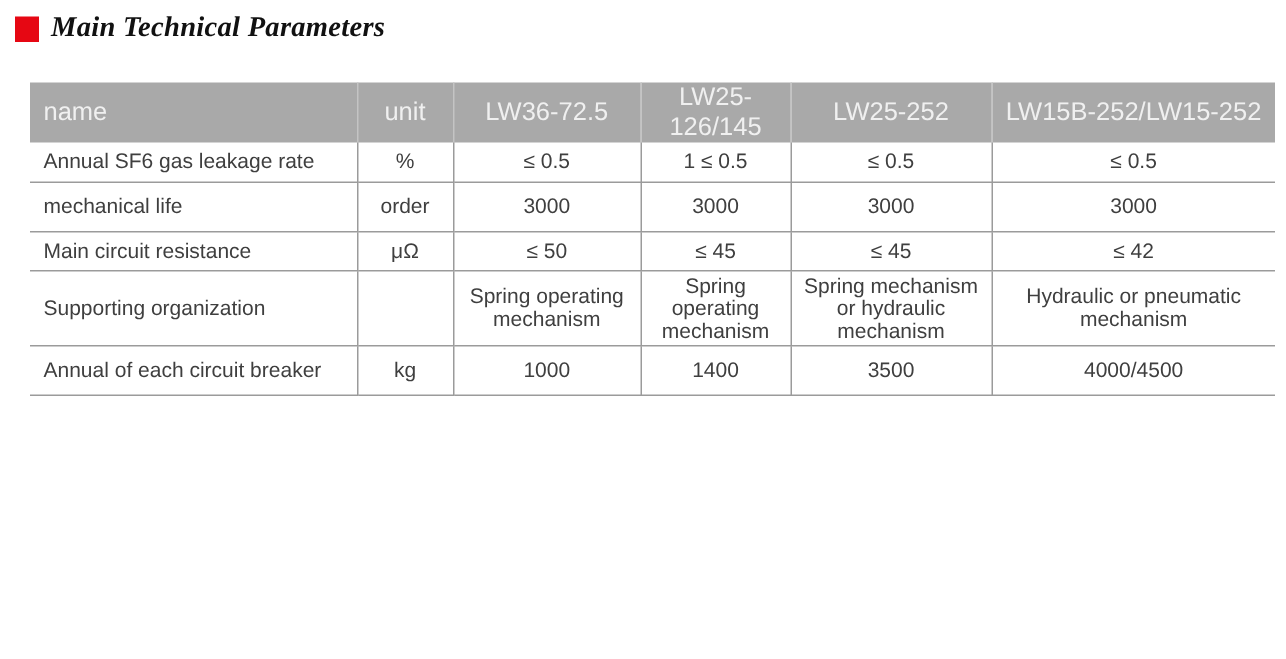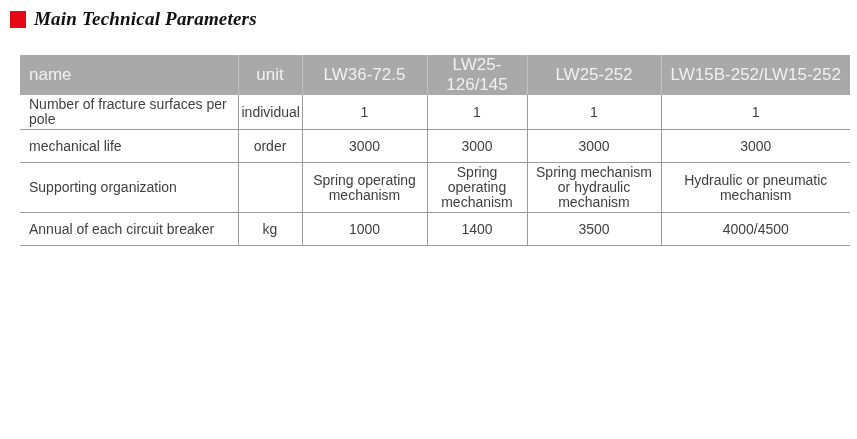--- a/index.html
+++ b/index.html
@@ -94,34 +94,42 @@
       <th class="name-col">name</th>
       <th>unit</th>
       <th>LW36-72.5</th>
       <th>LW25-126/145</th>
       <th>LW25-252</th>
       <th>LW15B-252/LW15-252</th>
     </tr>
   </thead>
   <tbody>
       <tr>
-        <td class="name-cell">Number of fracture surfaces per pole</td>
-        <td>individual</td>
-        <td>1</td>
-        <td>1</td>
-        <td>1</td>
-        <td>1</td>
+        <td class="name-cell">Annual SF6 gas leakage rate</td>
+        <td>%</td>
+        <td>≤ 0.5</td>
+        <td>1 ≤ 0.5</td>
+        <td>≤ 0.5</td>
+        <td>≤ 0.5</td>
       </tr>
       <tr>
         <td class="name-cell">mechanical life</td>
         <td>order</td>
         <td>3000</td>
         <td>3000</td>
         <td>3000</td>
         <td>3000</td>
+      </tr>
+      <tr>
+        <td class="name-cell">Main circuit resistance</td>
+        <td>μΩ</td>
+        <td>≤ 50</td>
+        <td>≤ 45</td>
+        <td>≤ 45</td>
+        <td>≤ 42</td>
       </tr>
       <tr>
         <td class="name-cell">Supporting organization</td>
         <td></td>
         <td>Spring operating mechanism</td>
         <td>Spring operating mechanism</td>
         <td>Spring mechanism or hydraulic mechanism</td>
         <td>Hydraulic or pneumatic mechanism</td>
       </tr>
       <tr>

